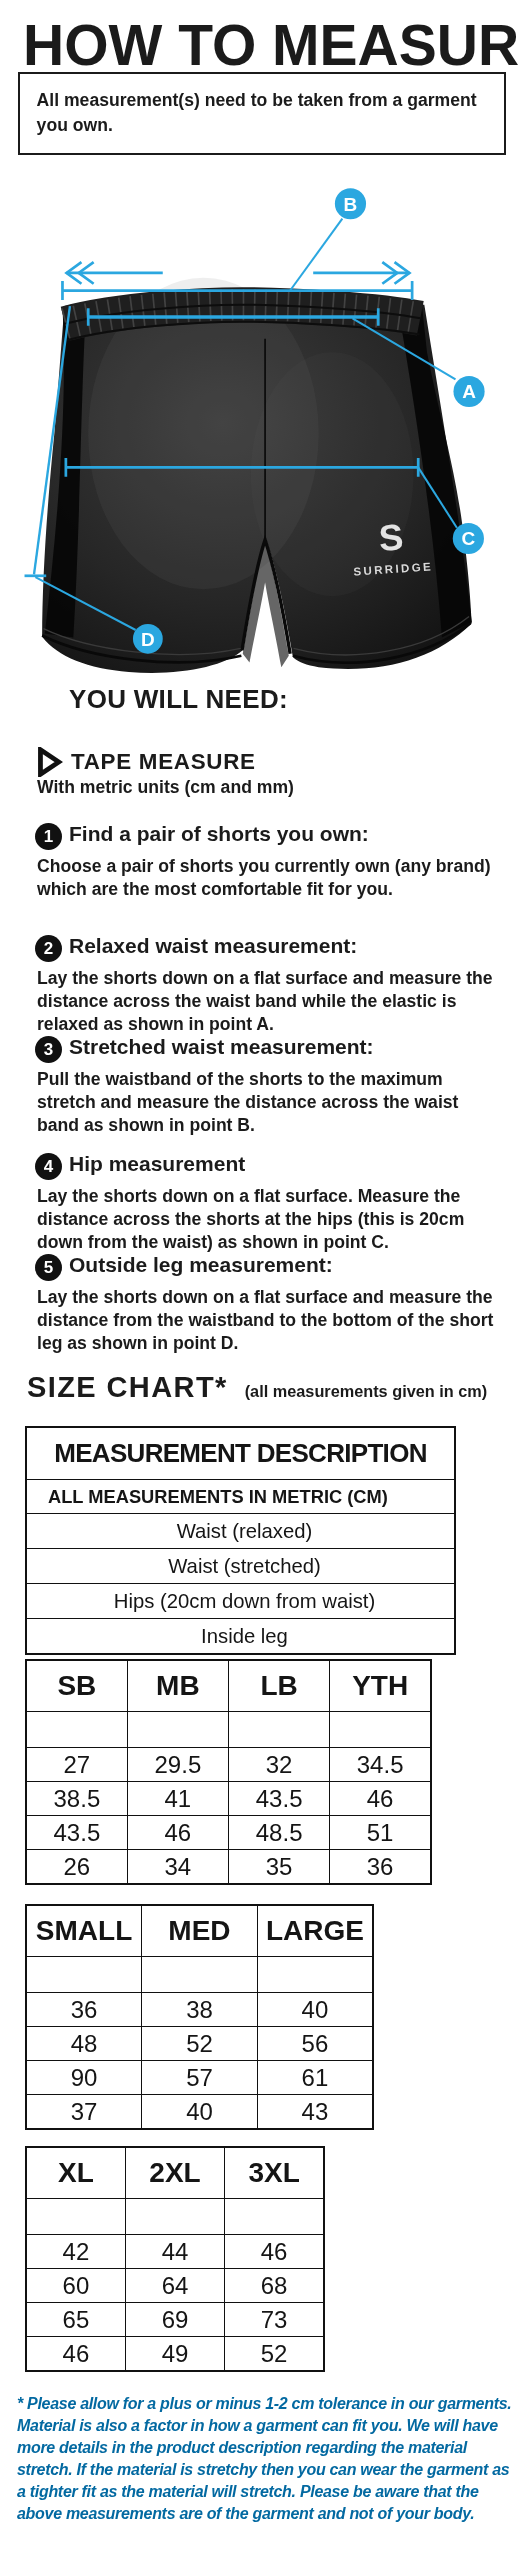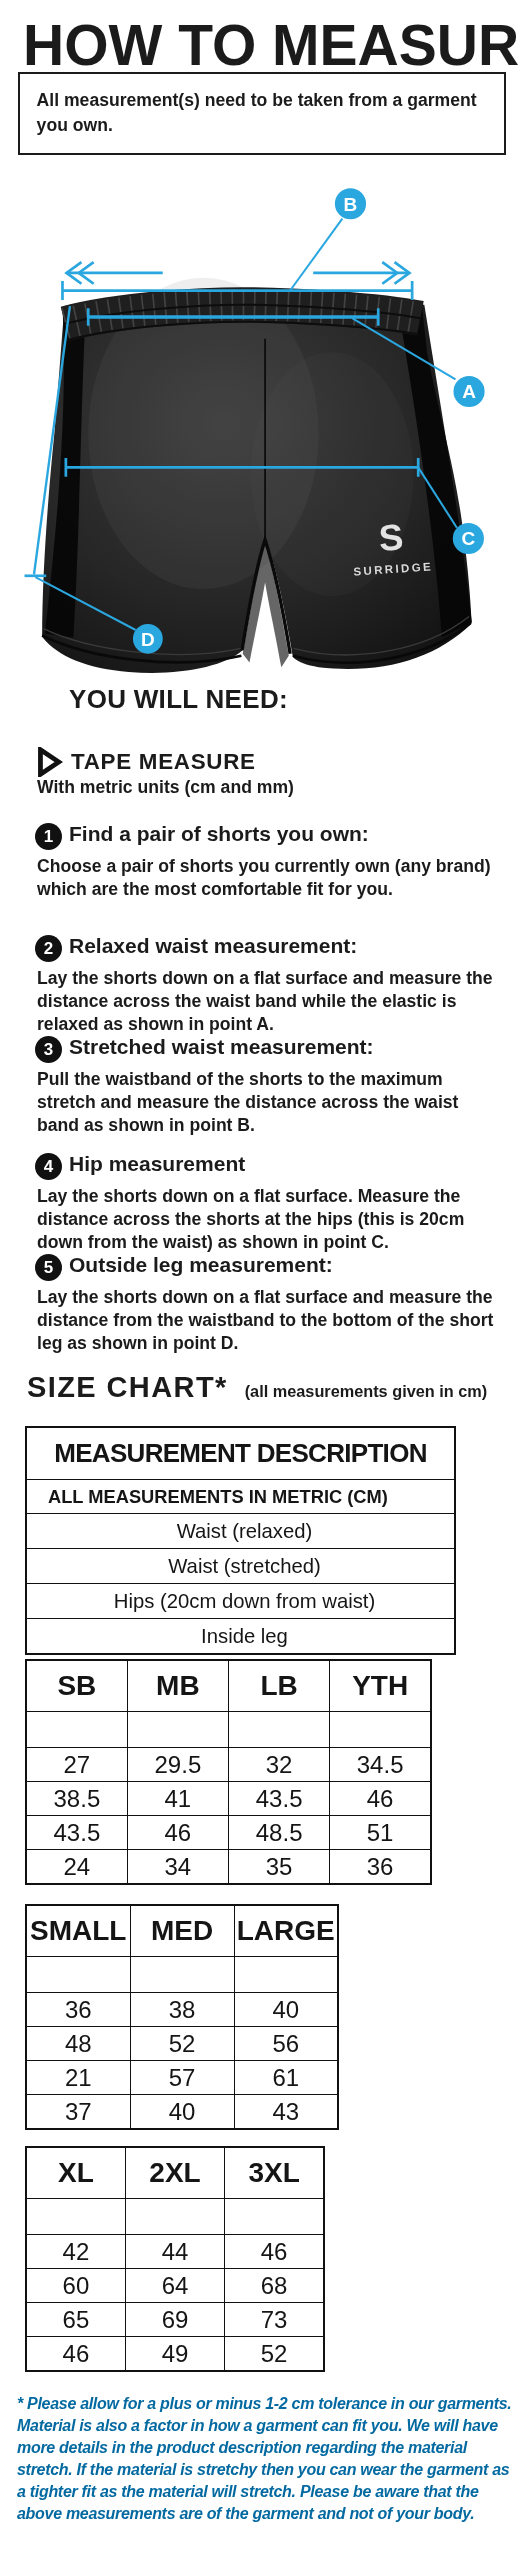--- a/index.html
+++ b/index.html
@@ -29,21 +29,21 @@
   #sizechart-title{font-size:29px;font-weight:bold;letter-spacing:1.4px;white-space:nowrap;}
   #sizechart-sub{font-size:16.3px;font-weight:bold;white-space:nowrap;}
   
   table{border-collapse:collapse;position:absolute;table-layout:fixed;background:#fff;}
   td{border:1.7px solid #111;text-align:center;vertical-align:middle;color:#151515;overflow:hidden;}
   #t-desc{left:25px;top:1426px;width:431px;border:2.7px solid #111;}
   #t-desc td.hdr{height:49px;font-size:26px;font-weight:bold;letter-spacing:-0.7px;}
   #t-desc td.metric{height:31px;font-size:18.3px;font-weight:bold;text-align:left;padding-left:21px;}
   #t-desc td.row{height:32px;font-size:20.3px;font-weight:normal;text-align:center;padding-left:9px;}
   #t-youth{left:25px;top:1659px;width:407px;border:2.4px solid #111;}
-  #t-adult1{left:25px;top:1904px;width:314px;border:2.4px solid #111;}
+  #t-adult1{left:25px;top:1904px;width:349px;border:2.4px solid #111;}
   #t-adult2{left:25px;top:2146px;width:300px;border:2.4px solid #111;}
   .sizes td{font-size:24px;font-weight:normal;}
   .sizes tr.hdr td{height:48px;font-size:28px;font-weight:bold;}
   .sizes tr.empty td{height:33px;}
   .sizes tr.data td{height:31px;}
   
   #footnote{left:17px;top:2393px;width:499px;font-size:16px;font-weight:bold;font-style:italic;
             line-height:22px;letter-spacing:-0.3px;color:#0369a1;}
 </style>
 </head>
@@ -221,21 +221,21 @@
       <td>43.5</td>
       <td>46</td>
     </tr>
     <tr class="data">
       <td>43.5</td>
       <td>46</td>
       <td>48.5</td>
       <td>51</td>
     </tr>
     <tr class="data">
-      <td>24</td>
+      <td>26</td>
       <td>34</td>
       <td>35</td>
       <td>36</td>
     </tr>
   </tbody>
     </table>
 
   <table id="t-adult1" class="sizes">
     <tbody>
         <tr class="hdr">
@@ -252,21 +252,21 @@
       <td>36</td>
       <td>38</td>
       <td>40</td>
     </tr>
     <tr class="data">
       <td>48</td>
       <td>52</td>
       <td>56</td>
     </tr>
     <tr class="data">
-      <td>21</td>
+      <td>90</td>
       <td>57</td>
       <td>61</td>
     </tr>
     <tr class="data">
       <td>37</td>
       <td>40</td>
       <td>43</td>
     </tr>
   </tbody>
     </table>

